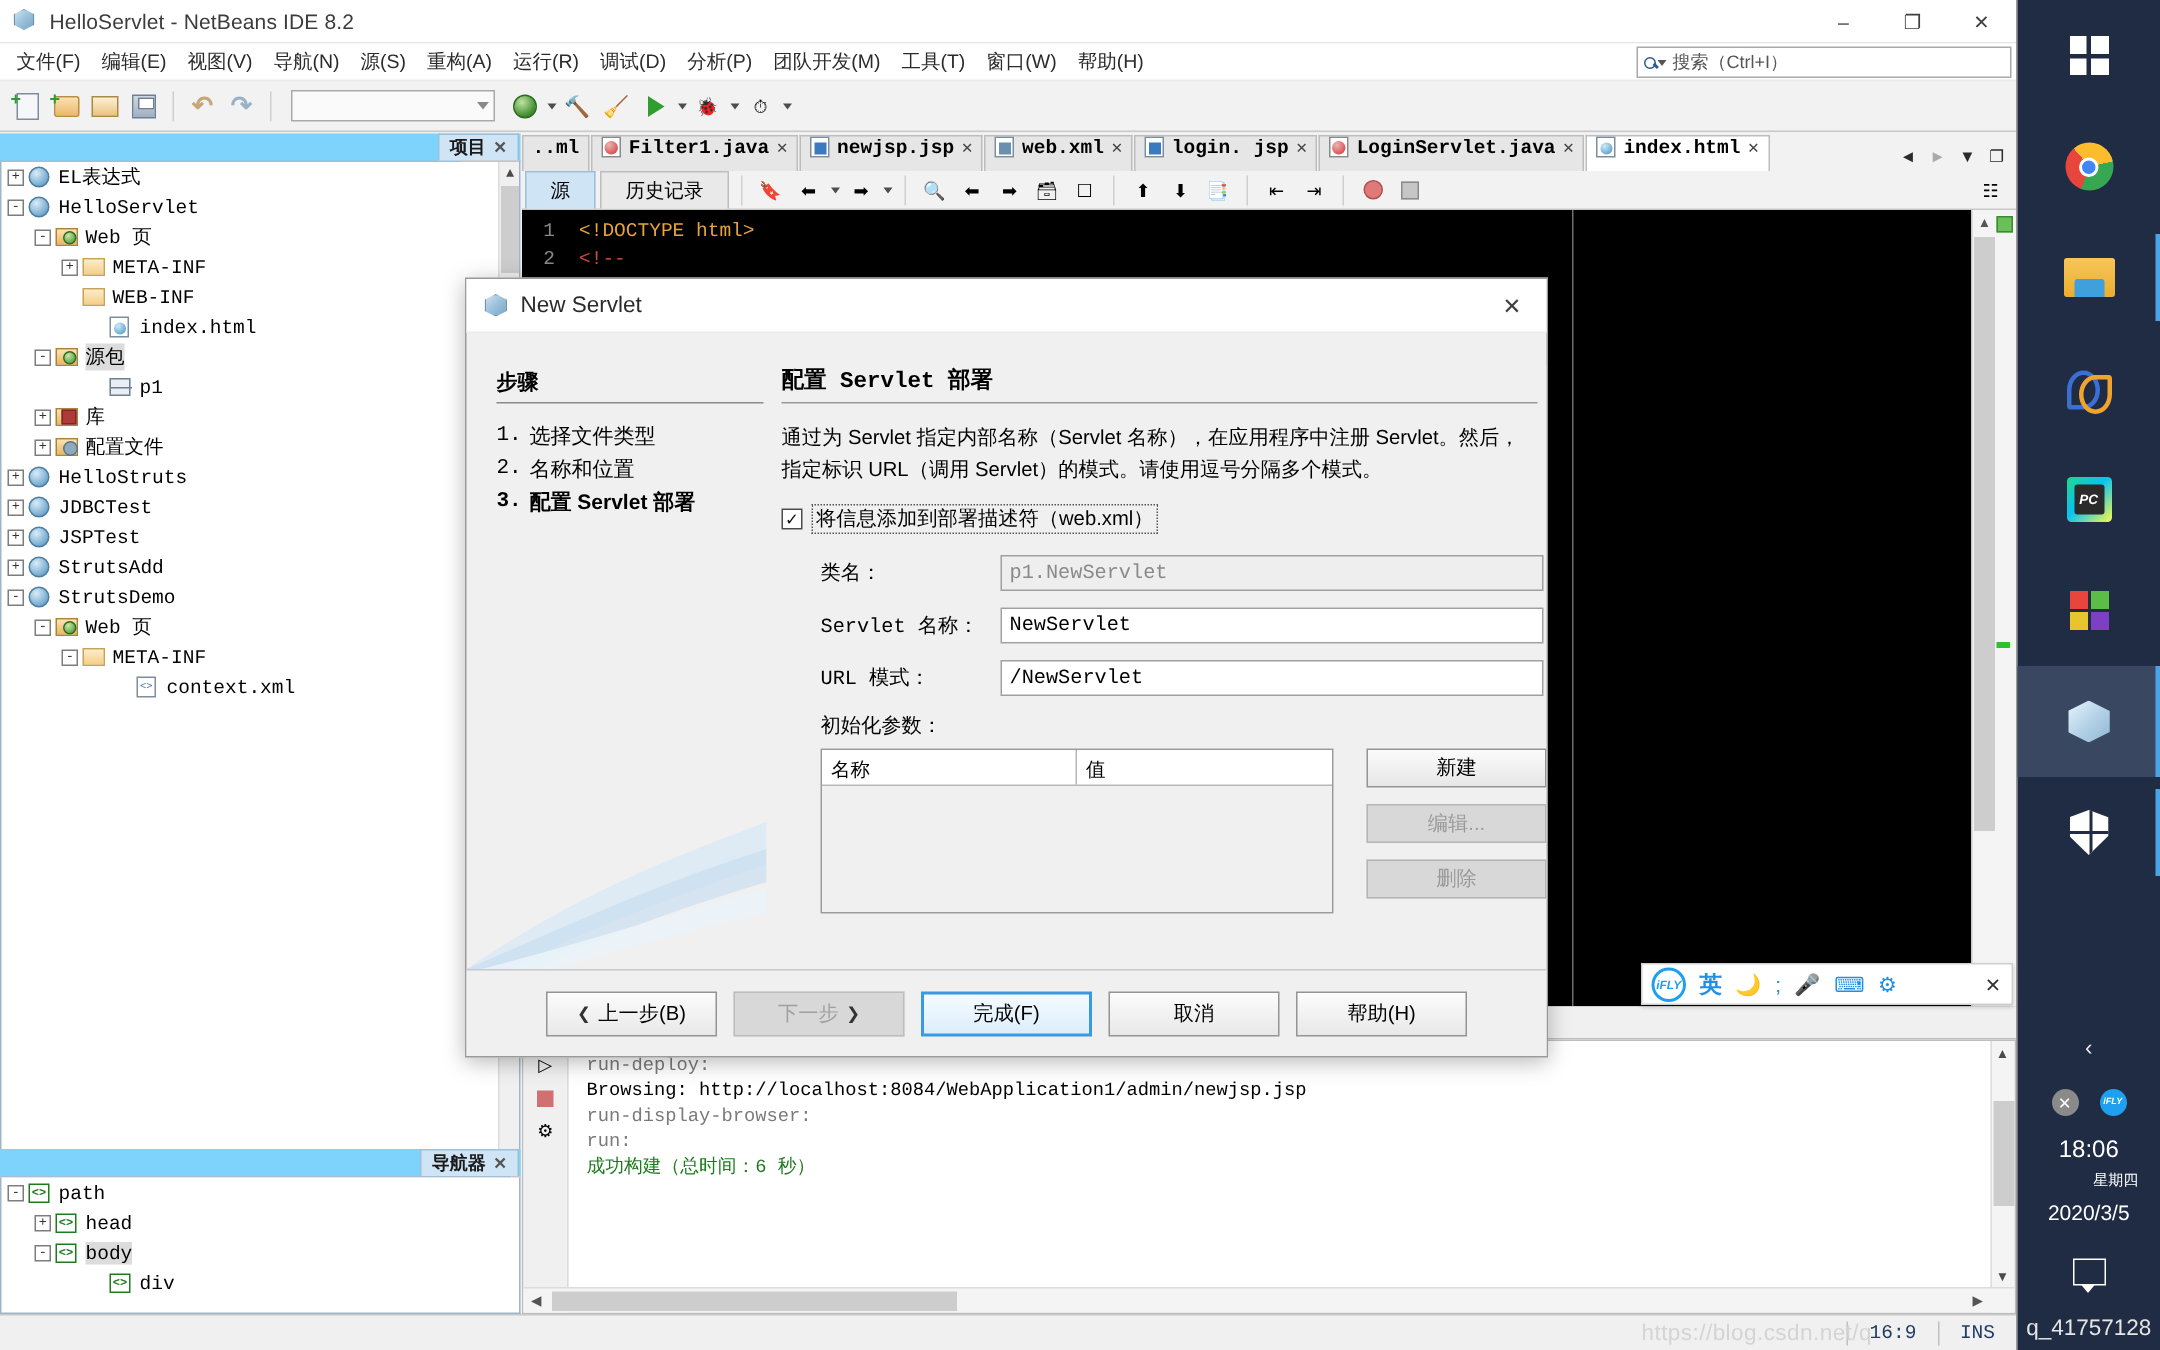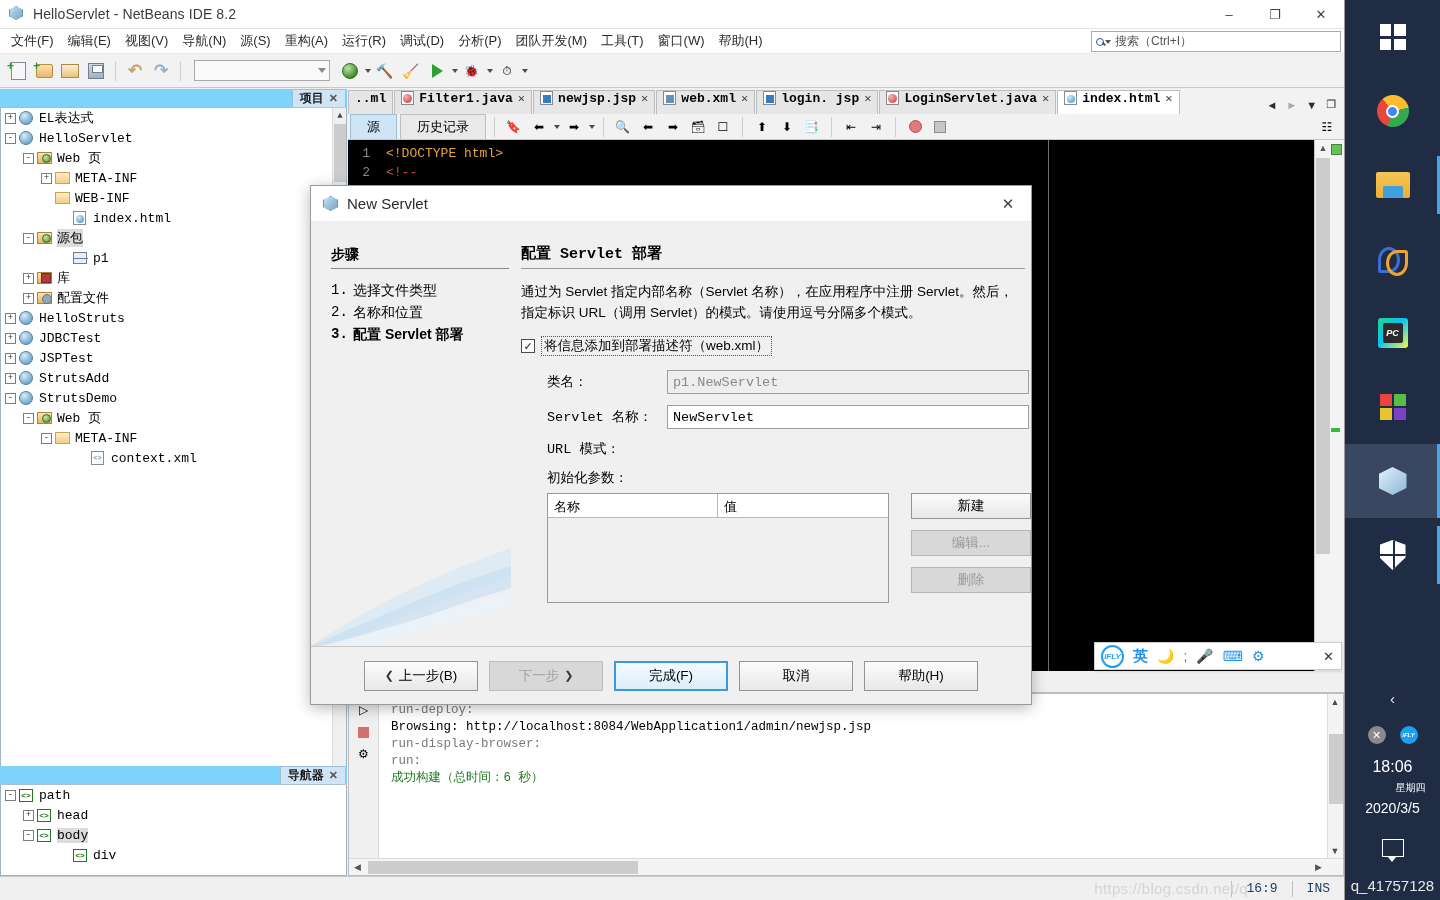--- a/index.html
+++ b/index.html
@@ -934,20 +934,21 @@
         <div class="frow">
           <div class="flabel">类名：</div>
           <div class="finput disabled">p1.NewServlet</div>
         </div>
         <div class="frow">
           <div class="flabel">Servlet 名称：</div>
           <div class="finput">NewServlet</div>
         </div>
         <div class="frow">
           <div class="flabel">URL 模式：</div>
+          <div class="finput">/NewServlet</div>
         </div>
 
         <div class="params-label">初始化参数：</div>
         <div class="params-row">
           <div class="ptable">
             <div class="pthead">
               <div class="pth">名称</div>
               <div class="pth">值</div>
             </div>
             <div class="ptbody"></div>

